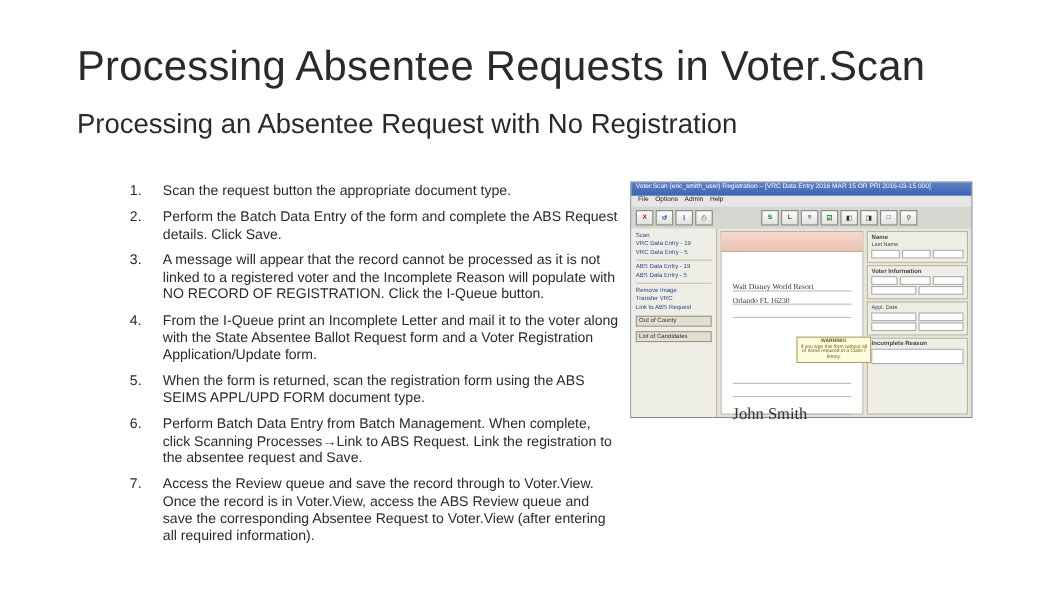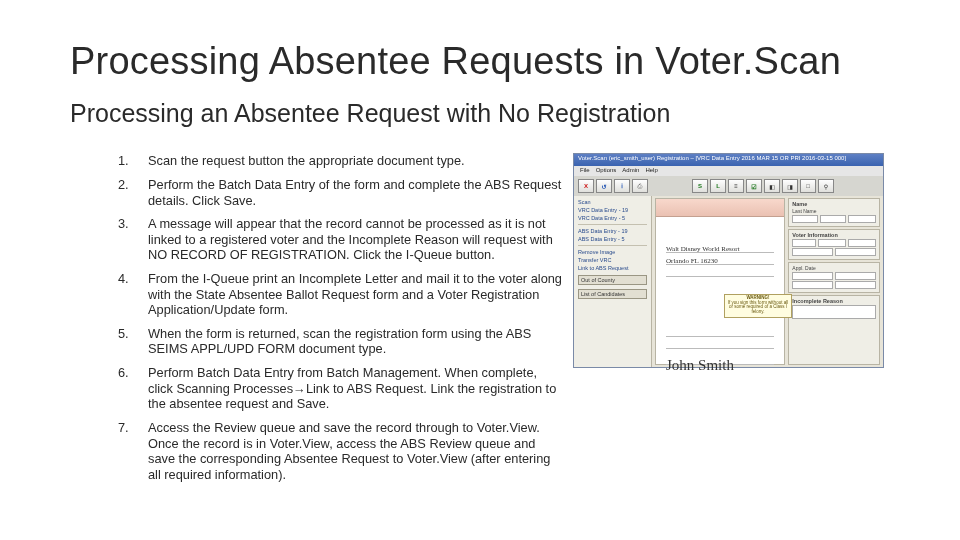--- a/index.html
+++ b/index.html
@@ -16,21 +16,21 @@
     font-size: 38px;
     font-weight: 300;
     letter-spacing: 0.2px;
     line-height: 1.05;
     margin-bottom: 18px;
   }
   .subtitle {
     font-size: 25px;
     font-weight: 300;
     line-height: 1.1;
-    margin-bottom: 26px;
+    margin-bottom: 38px;
   }
   .content-row {
     display: flex;
     align-items: flex-start;
     gap: 8px;
   }
   .text-col {
     width: 495px;
     padding-left: 48px;
   }
@@ -184,21 +184,21 @@
       <li>
           <span class="num">1.</span>
           <span class="txt">Scan the request button the appropriate document type.</span>
         </li>
       <li>
           <span class="num">2.</span>
           <span class="txt">Perform the Batch Data Entry of the form and complete the ABS Request details. Click Save.</span>
         </li>
       <li>
           <span class="num">3.</span>
-          <span class="txt">A message will appear that the record cannot be processed as it is not linked to a registered voter and the Incomplete Reason will request with NO RECORD OF REGISTRATION. Click the I-Queue button.</span>
+          <span class="txt">A message will appear that the record cannot be processed as it is not linked to a registered voter and the Incomplete Reason will populate with NO RECORD OF REGISTRATION. Click the I-Queue button.</span>
         </li>
       <li>
           <span class="num">4.</span>
           <span class="txt">From the I-Queue print an Incomplete Letter and mail it to the voter along with the State Absentee Ballot Request form and a Voter Registration Application/Update form.</span>
         </li>
       <li>
           <span class="num">5.</span>
           <span class="txt">When the form is returned, scan the registration form using the ABS SEIMS APPL/UPD FORM document type.</span>
         </li>
       <li>

